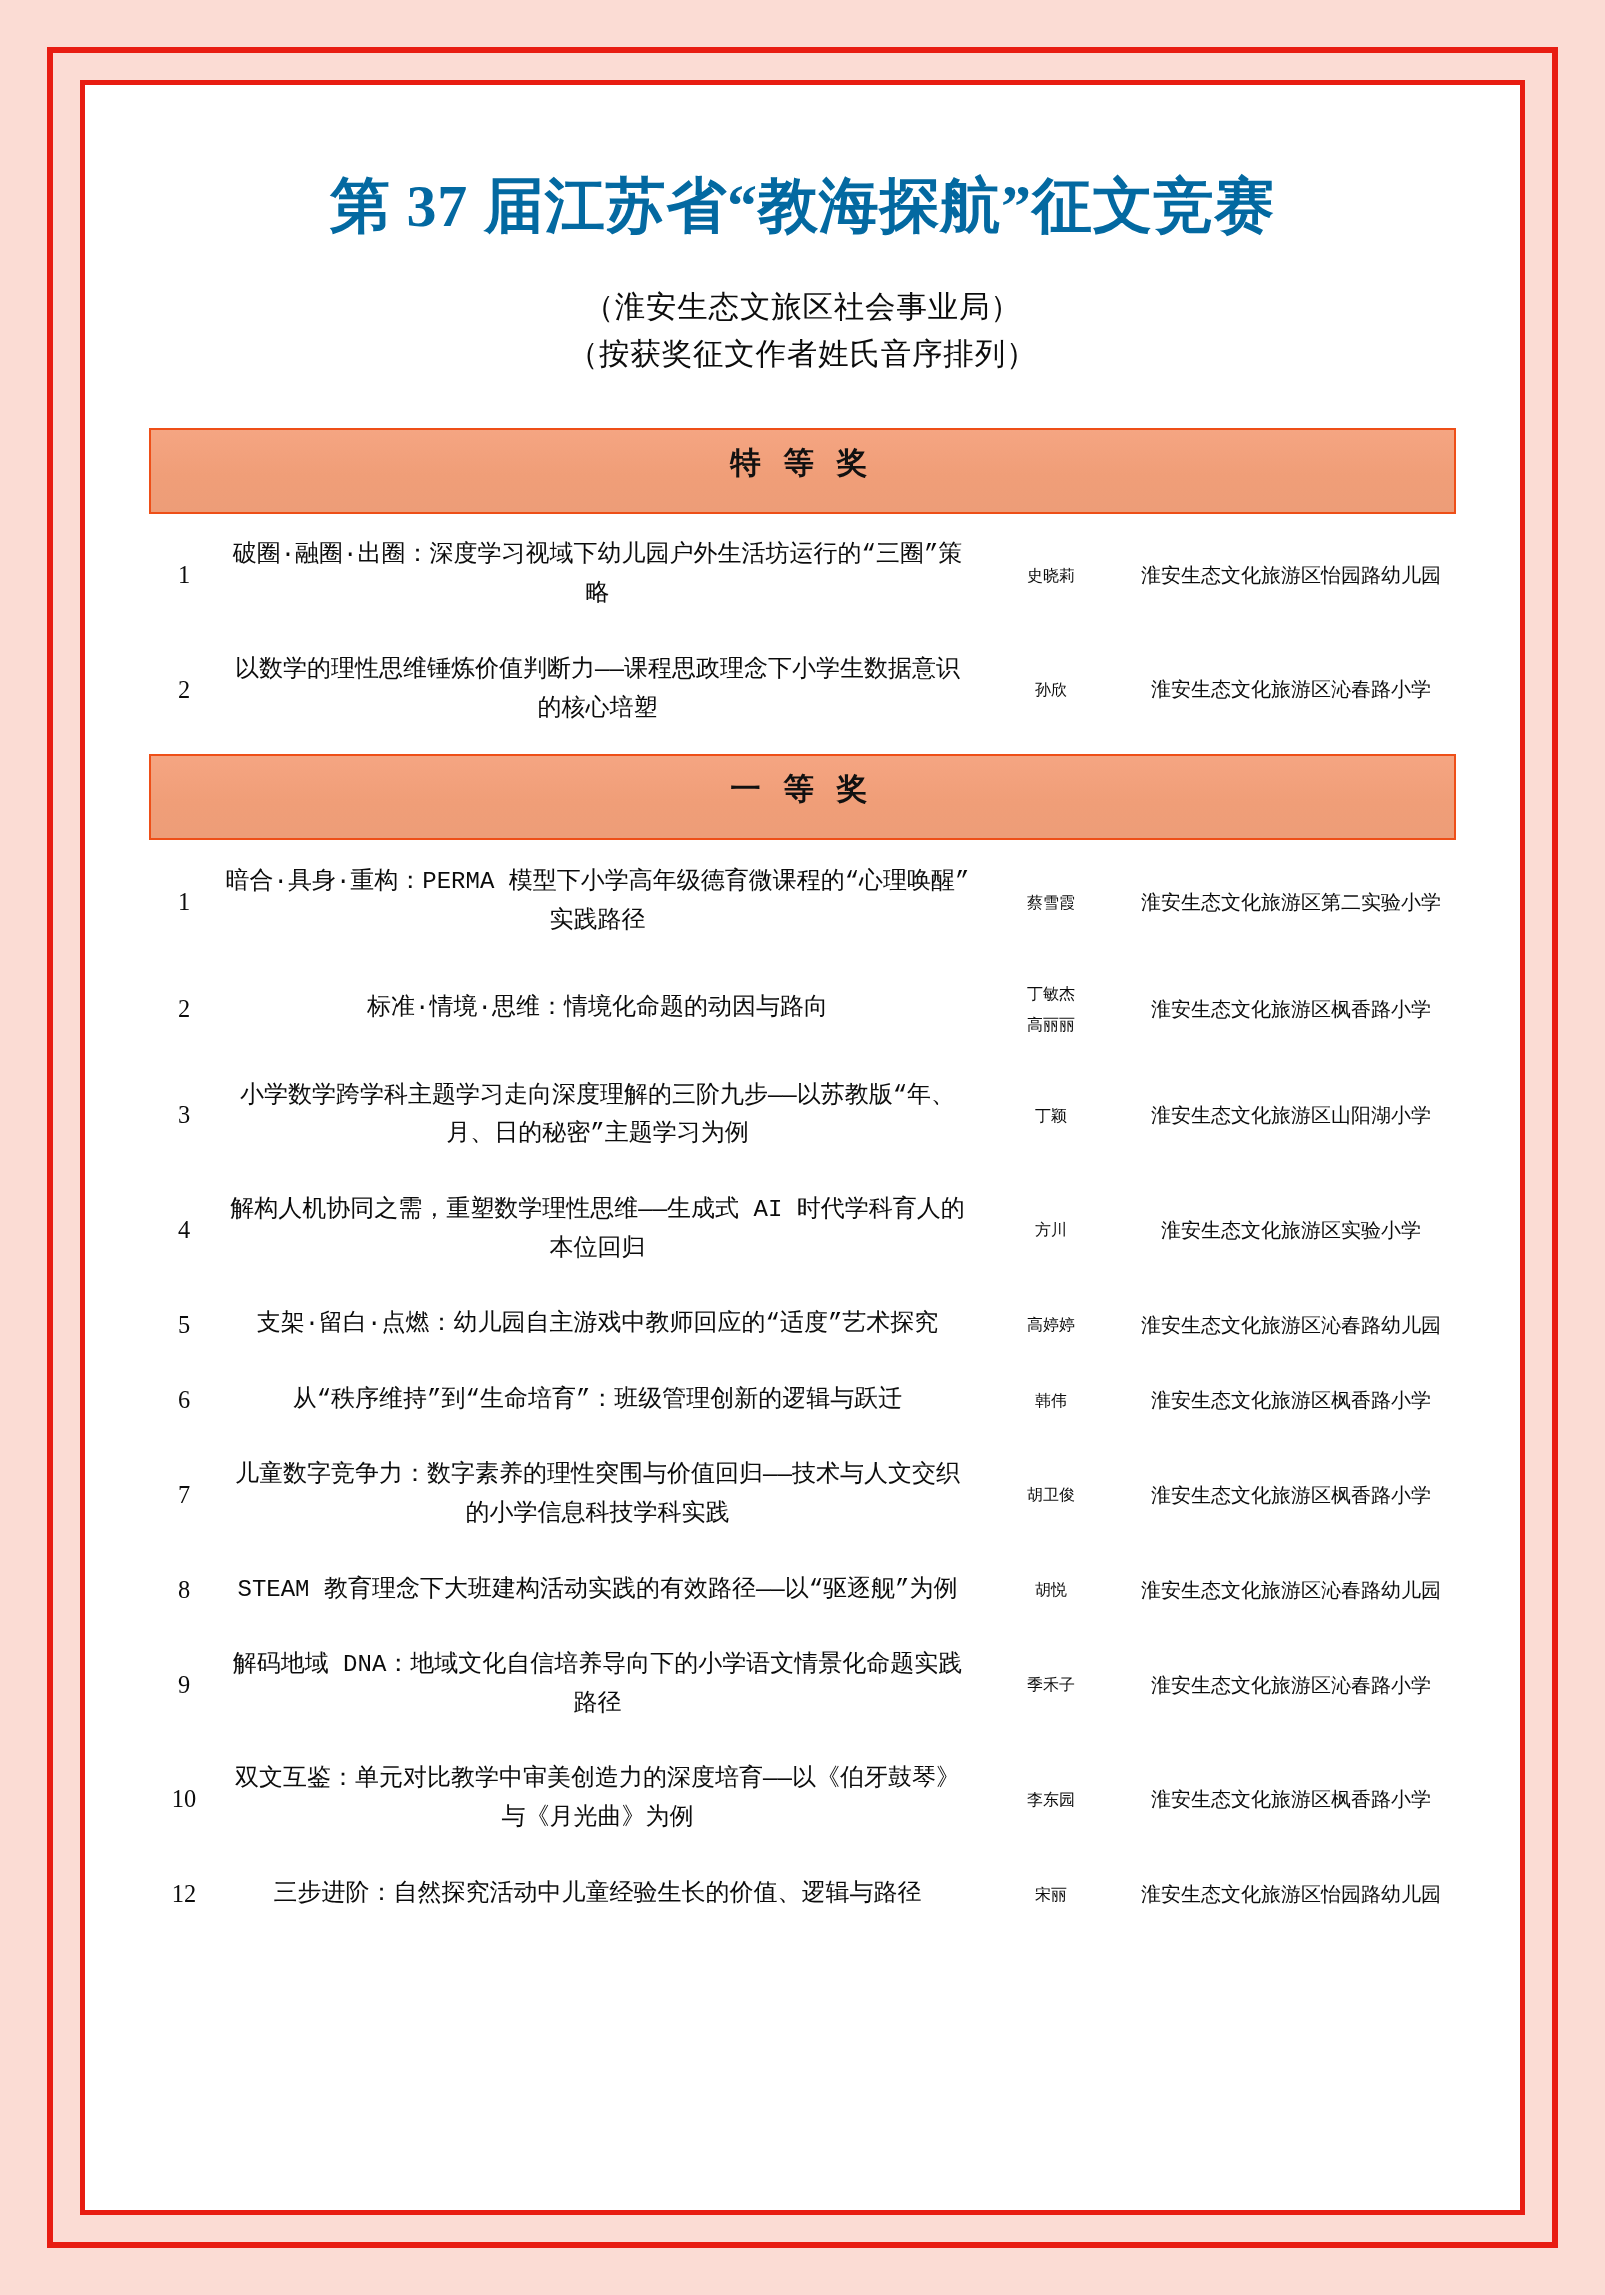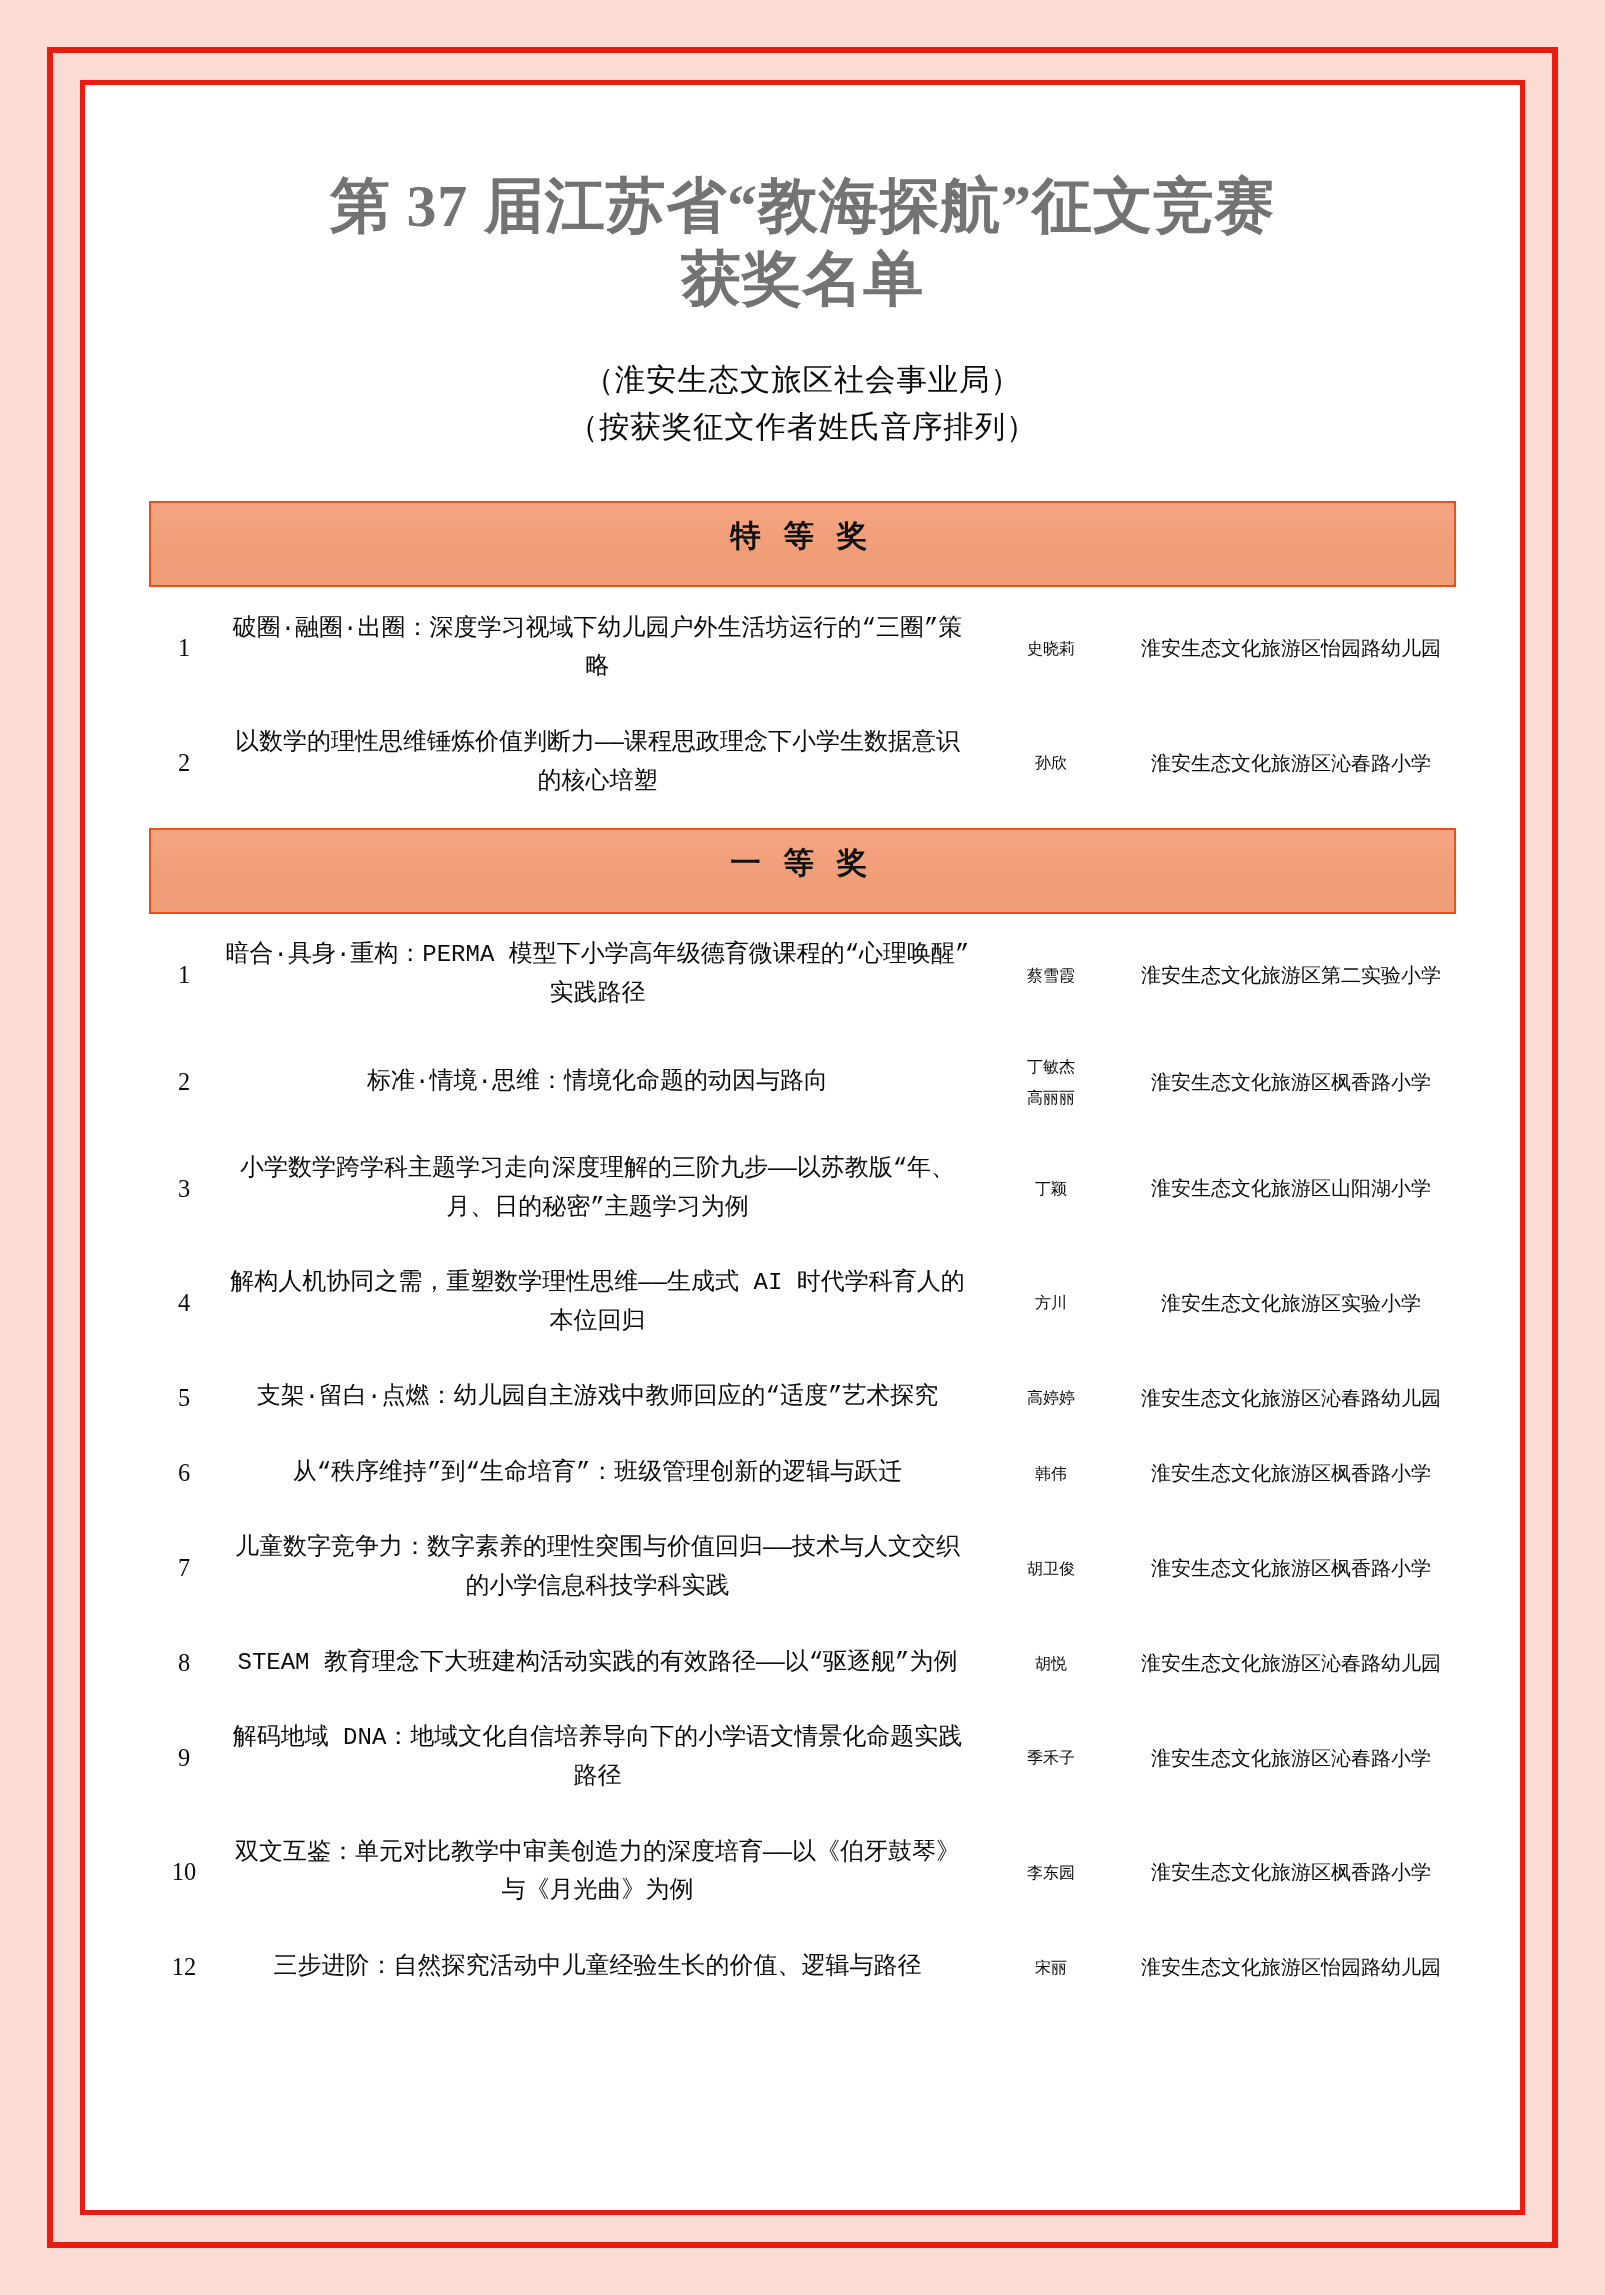--- a/index.html
+++ b/index.html
@@ -50,21 +50,21 @@
     overflow: hidden;
   }
 
   .doc-title {
     text-align: center;
     font-family: "Liberation Serif", "DejaVu Serif", serif;
     font-weight: bold;
     font-size: 60px;
     line-height: 1.22;
     letter-spacing: 0.8px;
-    color: #737373;
+    color: #0369a1;
     margin: 0;
   }
   .doc-title .ln {
     display: block;
   }
 
   .subtitle-block {
     margin-top: 41px;
     text-align: center;
   }
@@ -143,21 +143,20 @@
 <body>
 
 <div class="page">
   <div class="frame-outer"></div>
   <div class="frame-inner"></div>
 
   <div class="content">
 
     <h1 class="doc-title">
       <span class="ln">第 37 届江苏省“教海探航”征文竞赛</span>
-      <span class="ln">获奖名单</span>
     </h1>
 
     <div class="subtitle-block">
       <span class="subtitle">（淮安生态文旅区社会事业局）</span>
       <span class="subtitle">（按获奖征文作者姓氏音序排列）</span>
     </div>
 
     <table class="award-table">
       <colgroup>
         <col class="c-idx">

